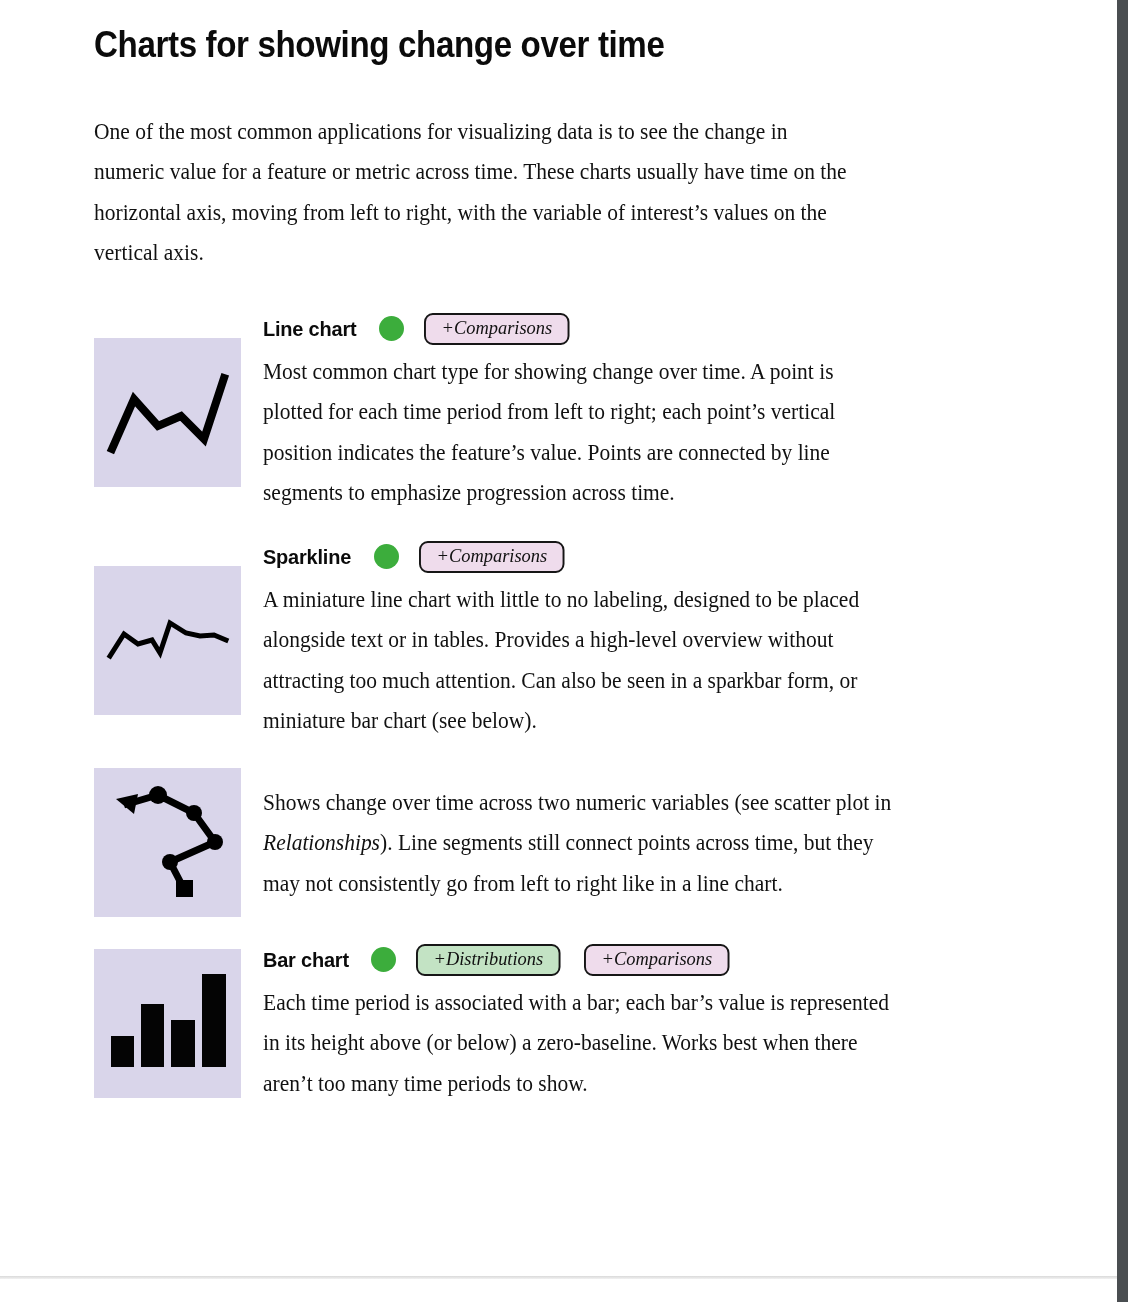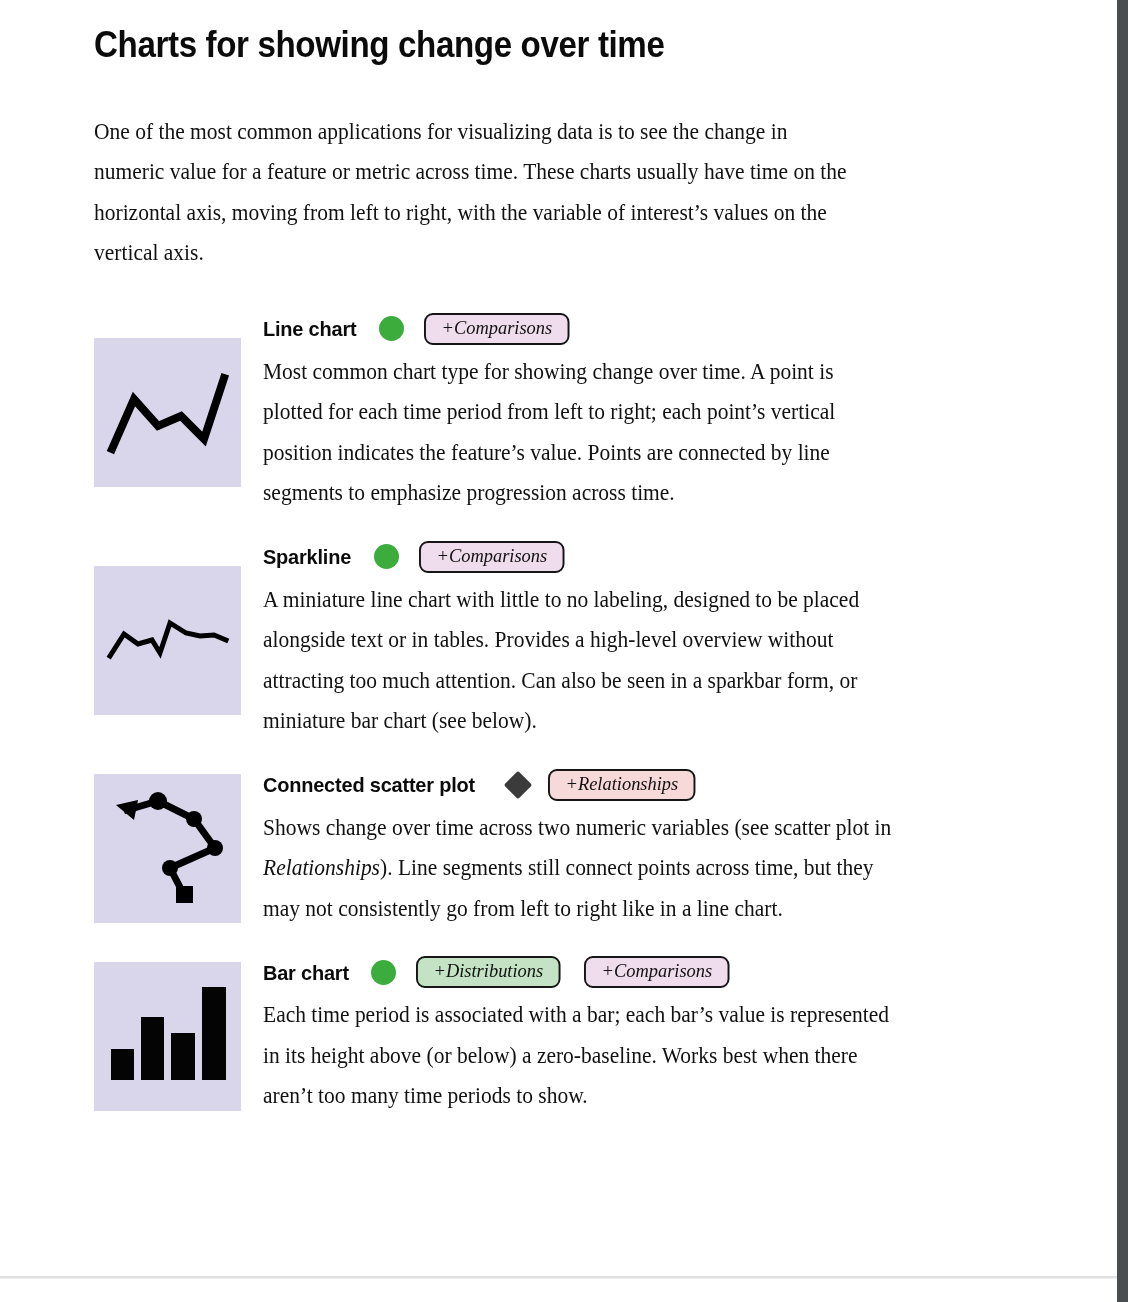--- a/index.html
+++ b/index.html
@@ -234,25 +234,20 @@
             <polyline points="89,119 76,94 121,74 100,45 64,27 30,37" fill="none" stroke="#000000" stroke-width="7" stroke-linecap="butt" stroke-linejoin="miter"></polyline>
             <rect x="82" y="112" width="17" height="17" fill="#000000"></rect>
             <circle cx="76" cy="94" r="8" fill="#000000"></circle>
             <circle cx="121" cy="74" r="8" fill="#000000"></circle>
             <circle cx="100" cy="45" r="8" fill="#000000"></circle>
             <circle cx="64" cy="27" r="9" fill="#000000"></circle>
             <polygon points="22,31 44,26 40,46" fill="#000000"></polygon>
           </svg>
         </div>
         <div class="entry-body">
-          <div class="entry-head">
-            <span class="entry-name">Connected scatter plot</span>
-            <span class="marker diamond"></span>
-            <span class="tag relationships">+Relationships</span>
-          </div>
           <p class="entry-desc"><span>Shows change over time across two numeric variables (see scatter plot in </span><i>Relationships</i><span>). Line segments still connect points across time, but they may not consistently go from left to right like in a line chart.</span></p>
         </div>
       </div>
 
       <div class="entry">
         <div class="thumb">
           <svg width="147" height="149" viewBox="0 0 147 149">
             <rect x="17" y="87" width="23" height="31" fill="#040404"></rect>
             <rect x="47" y="55" width="23" height="63" fill="#040404"></rect>
             <rect x="77" y="71" width="24" height="47" fill="#040404"></rect>

